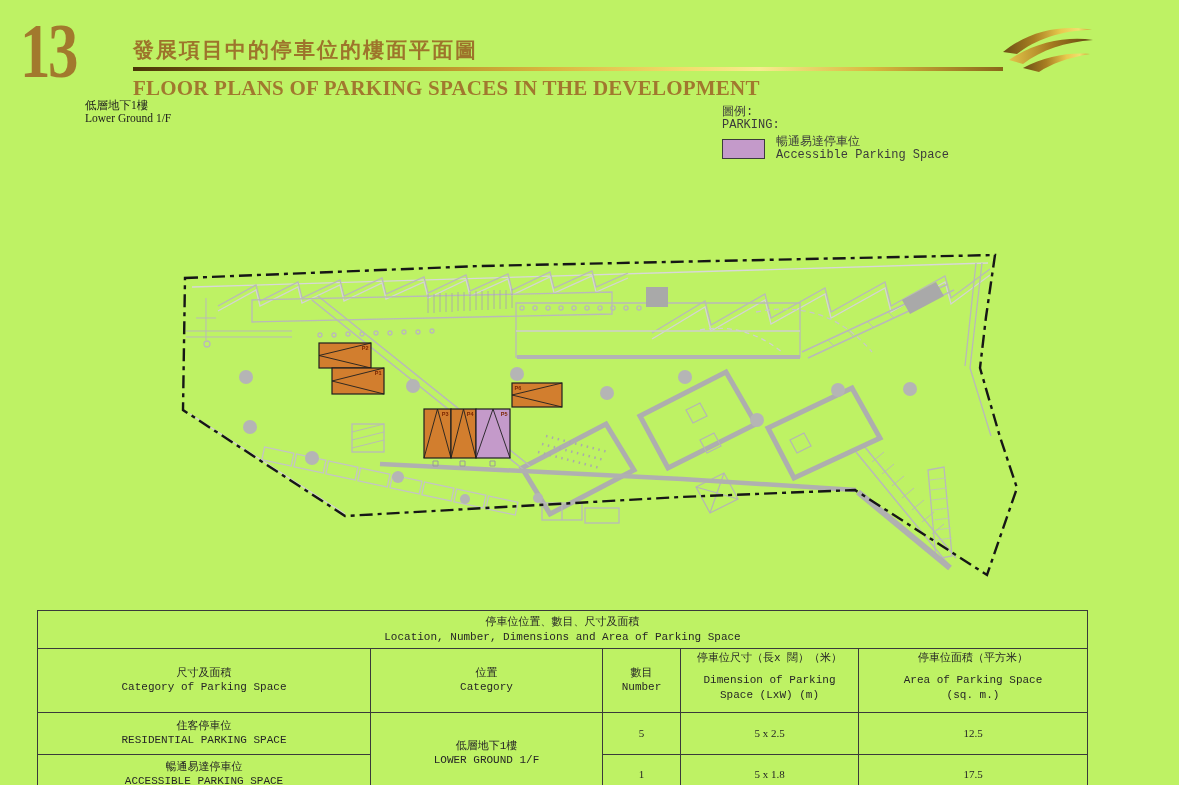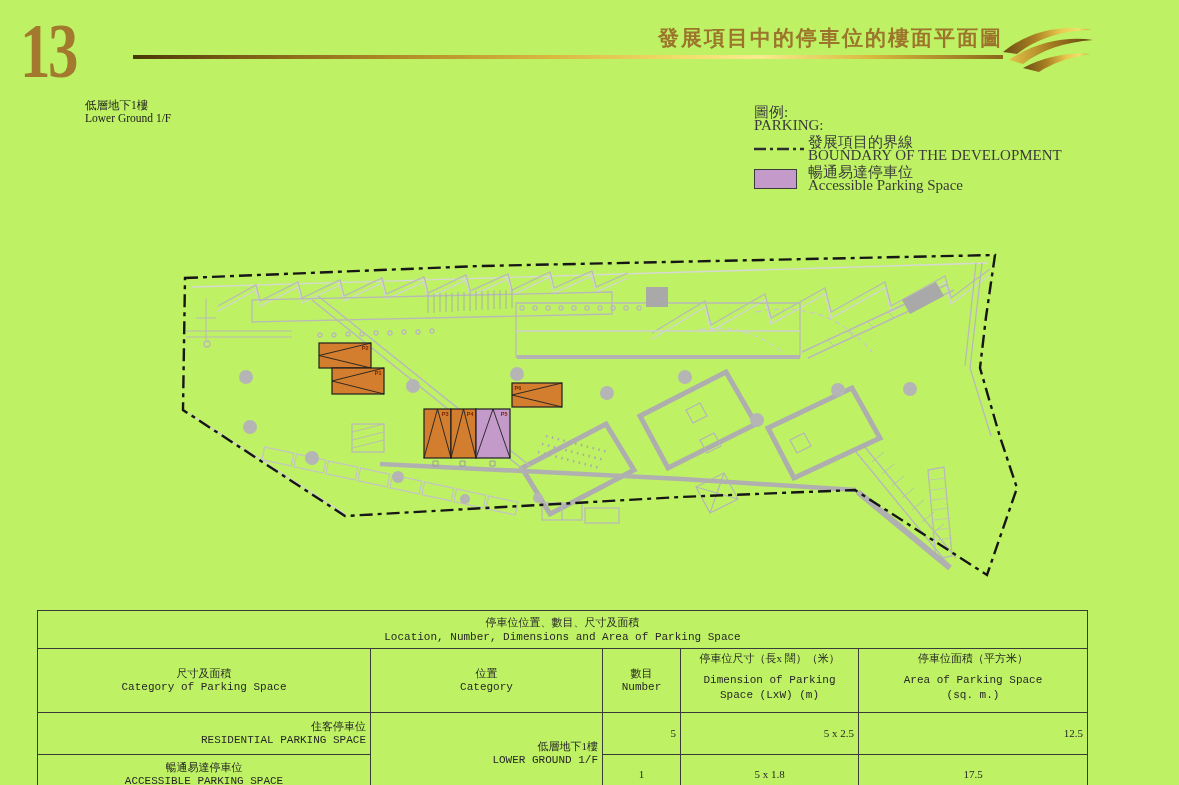--- a/index.html
+++ b/index.html
@@ -3,65 +3,66 @@
 <meta charset="utf-8">
 <style>
   html,body{margin:0;padding:0;background:#fff;}
   #page{position:relative;width:1179px;height:785px;background:#bef264;overflow:hidden;
         font-family:"Liberation Serif",serif;}
 
   
   #page-num{position:absolute;left:20px;top:12px;font-size:78px;font-weight:bold;
             color:#A2792D;line-height:1;transform:scaleX(.78);transform-origin:left top;
             letter-spacing:-3px;}
-  #title-block{position:absolute;left:133px;top:24px;width:870px;text-align:right;}
+  #title-block{position:absolute;left:133px;top:36px;width:870px;}
   #title-zh{font-size:21px;font-weight:bold;color:#9D742B;letter-spacing:2px;line-height:1.35;}
   #title-line{height:4px;margin-top:3px;
      background:linear-gradient(90deg,#4a3608 0%,#7a5c15 12%,#b08a25 30%,#d9b83f 48%,
                 #f0dd6a 63%,#f6ec8e 72%,#d8b93e 85%,#8a671a 100%);}
   #title-en{font-size:21px;font-weight:bold;color:#A1782E;margin-top:5px;letter-spacing:.2px;}
   #floor-label{position:absolute;left:85px;top:99px;font-size:11.5px;color:#1b1b1b;line-height:1.12;}
   #brand-logo{position:absolute;left:995px;top:22px;}
 
   
-  #legend{position:absolute;left:754px;top:106px;font-family:Liberation Serif, serif;
-          font-size:15px;color:#3b3b3b;line-height:13px;}
+  #legend{position:absolute;left:722px;top:106px;font-family:Liberation Mono, monospace;
+          font-size:12px;color:#3b3b3b;line-height:13px;}
   .legend-item{display:flex;margin-top:4px;}
   .legend-sample{width:50px;margin-right:4px;display:flex;align-items:center;justify-content:flex-start;}
   .legend-swatch{width:43px;height:20px;border:1.2px solid #3c3c3c;box-sizing:border-box;}
   .legend-labels div{white-space:nowrap;}
 
   
   #plan-svg{position:absolute;left:0;top:0;}
 
   
   #parking-table{position:absolute;left:37px;top:610px;width:1050px;border-collapse:collapse;
                  table-layout:fixed;font-size:11px;color:#262626;text-align:center;}
   #parking-table td,#parking-table th{border:1px solid #3a3a3a;padding:2px 4px;
                  vertical-align:middle;font-weight:normal;line-height:1.3;}
   #parking-table{border:1.5px solid #3a3a3a;}
-  .cell-zh{display:block;}
+  .cell-zh{display:block;font-family:Liberation Mono, monospace;}
   .cell-en{display:block;font-family:Liberation Mono, monospace;}
   .en-narrow-dim{max-width:150px;margin:8px auto;}
   .en-narrow-area{max-width:150px;margin:8px auto;}
   .row-title{height:38px;}
   .row-head{height:44px;}
-  .row-data1{height:42px;text-align:right;}
+  .row-data1{height:42px;}
   .row-data2{height:40px;}
 </style>
 </head>
 <body>
 
 <div id="page">
 
   <div id="page-num">13</div>
 
   <div id="title-block">
     <div id="title-zh">發展項目中的停車位的樓面平面圖</div>
     <div id="title-line"></div>
+    <div id="title-en">FLOOR PLANS OF PARKING SPACES IN THE DEVELOPMENT</div>
   </div>
 
   <svg id="brand-logo" width="100" height="52" viewBox="0 0 100 52">
     <defs>
       <linearGradient id="goldg" x1="0" y1="0" x2="1" y2="0">
         <stop offset="0" stop-color="#6b4e14"></stop>
           <stop offset=".35" stop-color="#a97f22"></stop>
         <stop offset=".65" stop-color="#e8c94d"></stop>
           <stop offset=".85" stop-color="#f1e06e"></stop>
         <stop offset="1" stop-color="#caa32f"></stop>
@@ -79,31 +80,20 @@
 
   <div id="floor-label">
     <div>低層地下1樓</div>
     <div>Lower Ground 1/F</div>
   </div>
 
   <div id="legend">
     <div>圖例:</div>
     <div>PARKING:</div>
 
-    <div class="legend-item">
-      <div class="legend-sample">
-        <svg width="50" height="8">
-          <line x1="0" y1="4" x2="50" y2="4" stroke="#2e2e2e" stroke-width="2.4" stroke-dasharray="12 4 3 4"></line>
-        </svg>
-      </div>
-      <div class="legend-labels">
-        <div>發展項目的界線</div>
-        <div>BOUNDARY OF THE DEVELOPMENT</div>
-      </div>
-    </div>
 
 
     <div class="legend-item">
       <div class="legend-sample">
         <div class="legend-swatch" style="background-color: rgb(196, 154, 202);"></div>
       </div>
       <div class="legend-labels">
         <div>暢通易達停車位</div>
         <div>Accessible Parking Space</div>
       </div>

